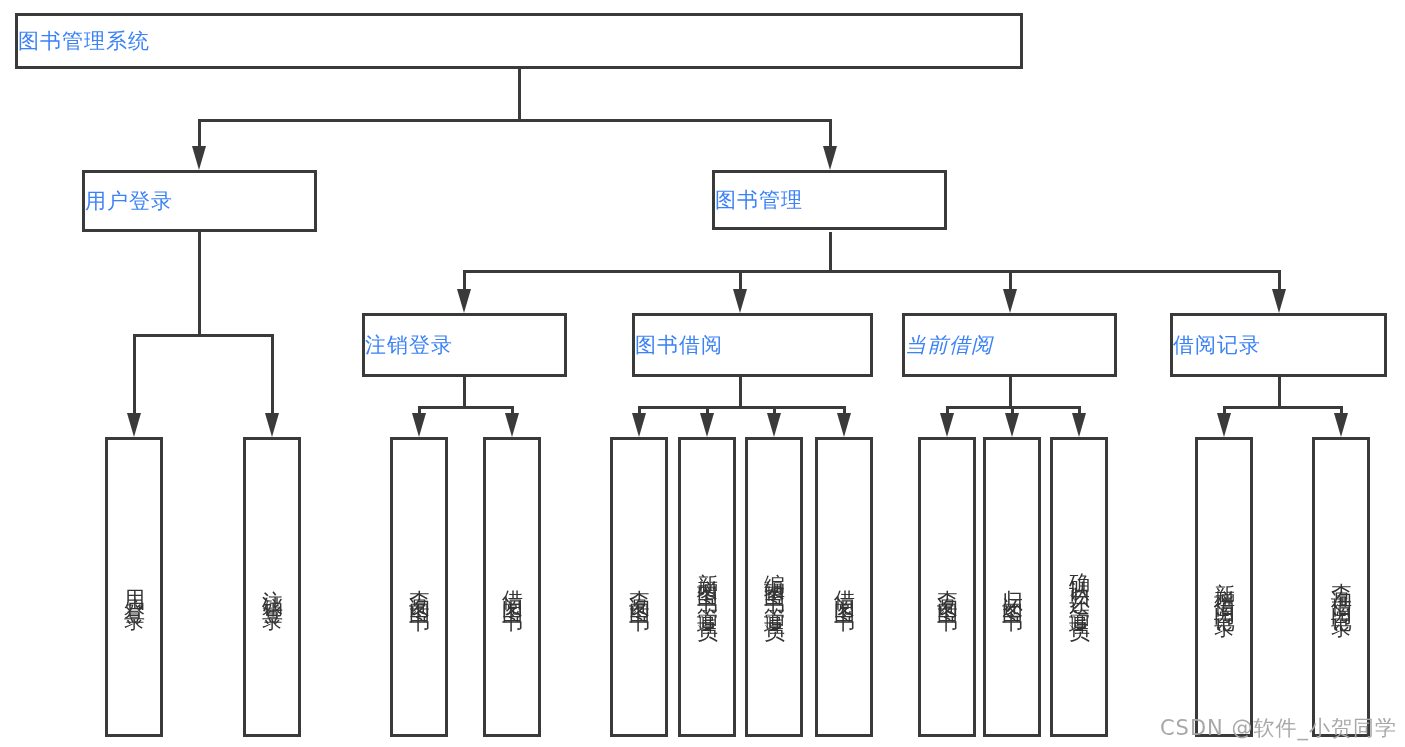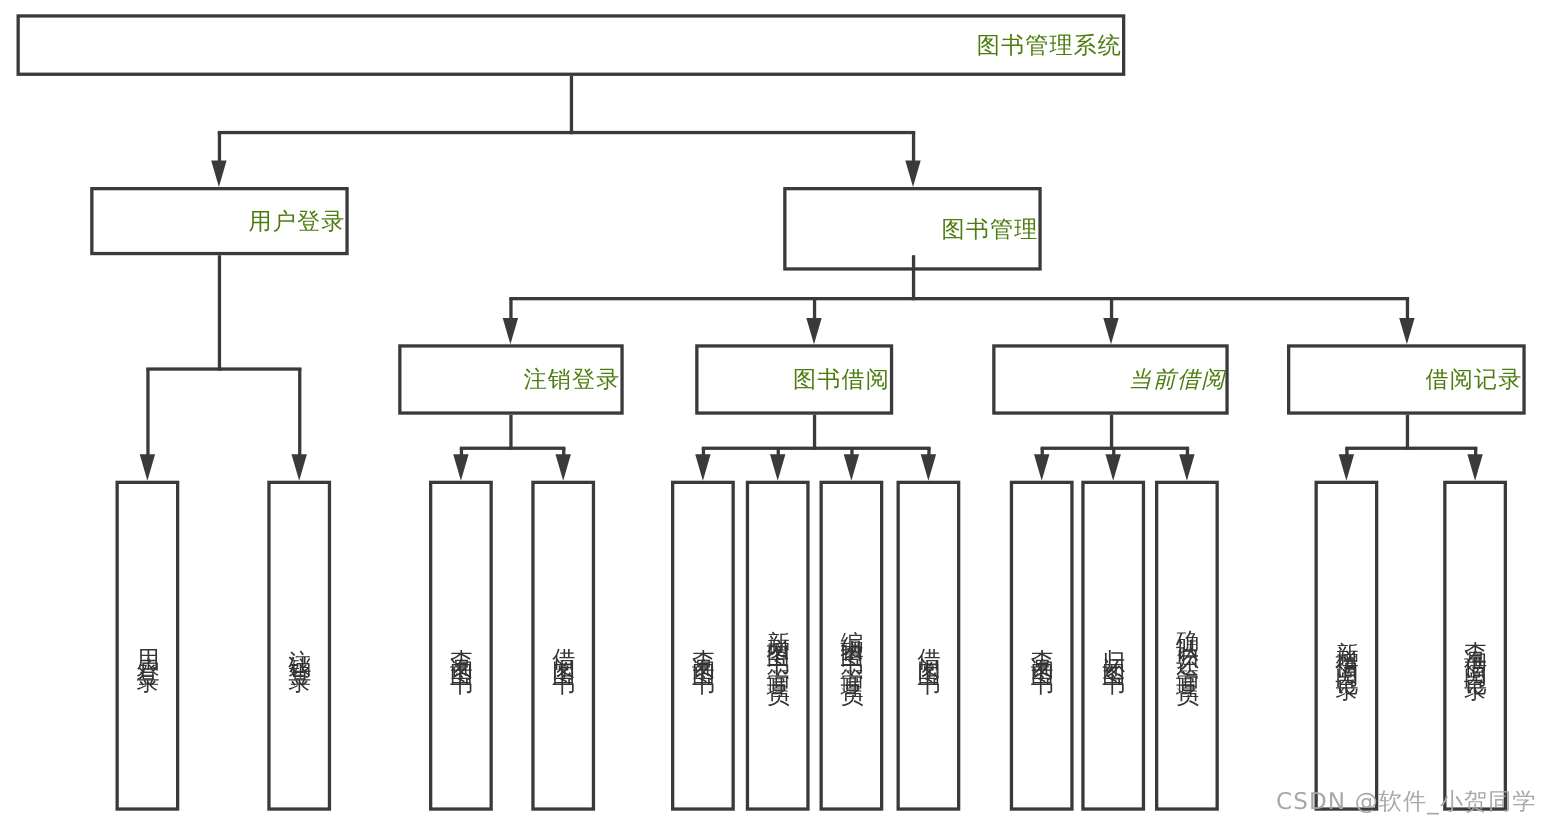--- a/index.html
+++ b/index.html
@@ -2,22 +2,22 @@
 <html><head>
 <meta charset="utf-8">
 <style>
   html,body{margin:0;padding:0;background:#fff;}
   .canvas{
     position:relative;width:1405px;height:747px;background:#ffffff;
     font-family:"DejaVu Sans","Liberation Sans",sans-serif;overflow:hidden;
   }
   .hbox{
     position:absolute;box-sizing:border-box;background:#ffffff;
-    border:3px solid #3a3a3a;display:flex;align-items:center;justify-content:flex-end;
-    font-size:21px;color:#4d7c0f;letter-spacing:1px;white-space:nowrap;
+    border:3px solid #3a3a3a;display:flex;align-items:center;justify-content:flex-start;
+    font-size:21px;color:#3b82f6;letter-spacing:1px;white-space:nowrap;
   }
   .leaf{
     position:absolute;box-sizing:border-box;background:#ffffff;
     border:3px solid #3a3a3a;display:flex;align-items:center;justify-content:center;
   }
   .leaf span{
     writing-mode:vertical-rl;text-orientation:mixed;
     font-size:21px;color:#333333;letter-spacing:7px;line-height:1;
   }
   .seg{position:absolute;background:#3a3a3a;}
@@ -35,27 +35,27 @@
 <body>
 
 <div class="canvas">
   <div id="nodes">
       <div class="hbox" style="left: 15px; top: 13px; width: 1008px; height: 56px;">
         <span>图书管理系统</span>
       </div>
       <div class="hbox" style="left: 82px; top: 170px; width: 235px; height: 62px;">
         <span>用户登录</span>
       </div>
-      <div class="hbox" style="left: 712px; top: 170px; width: 235px; height: 76px;">
+      <div class="hbox" style="left: 712px; top: 170px; width: 235px; height: 60px;">
         <span>图书管理</span>
       </div>
       <div class="hbox" style="left: 362px; top: 313px; width: 205px; height: 64px;">
         <span>注销登录</span>
       </div>
-      <div class="hbox" style="left: 632px; top: 313px; width: 180px; height: 64px; padding-left: 32px;">
+      <div class="hbox" style="left: 632px; top: 313px; width: 241px; height: 64px;">
         <span>图书借阅</span>
       </div>
       <div class="hbox" style="left: 902px; top: 313px; width: 215px; height: 64px; font-style: italic;">
         <span>当前借阅</span>
       </div>
       <div class="hbox" style="left: 1170px; top: 313px; width: 217px; height: 64px;">
         <span>借阅记录</span>
       </div>
       <div class="leaf" style="left: 105px; top: 437px; width: 58px; height: 300px;">
         <span>用户登录</span>

